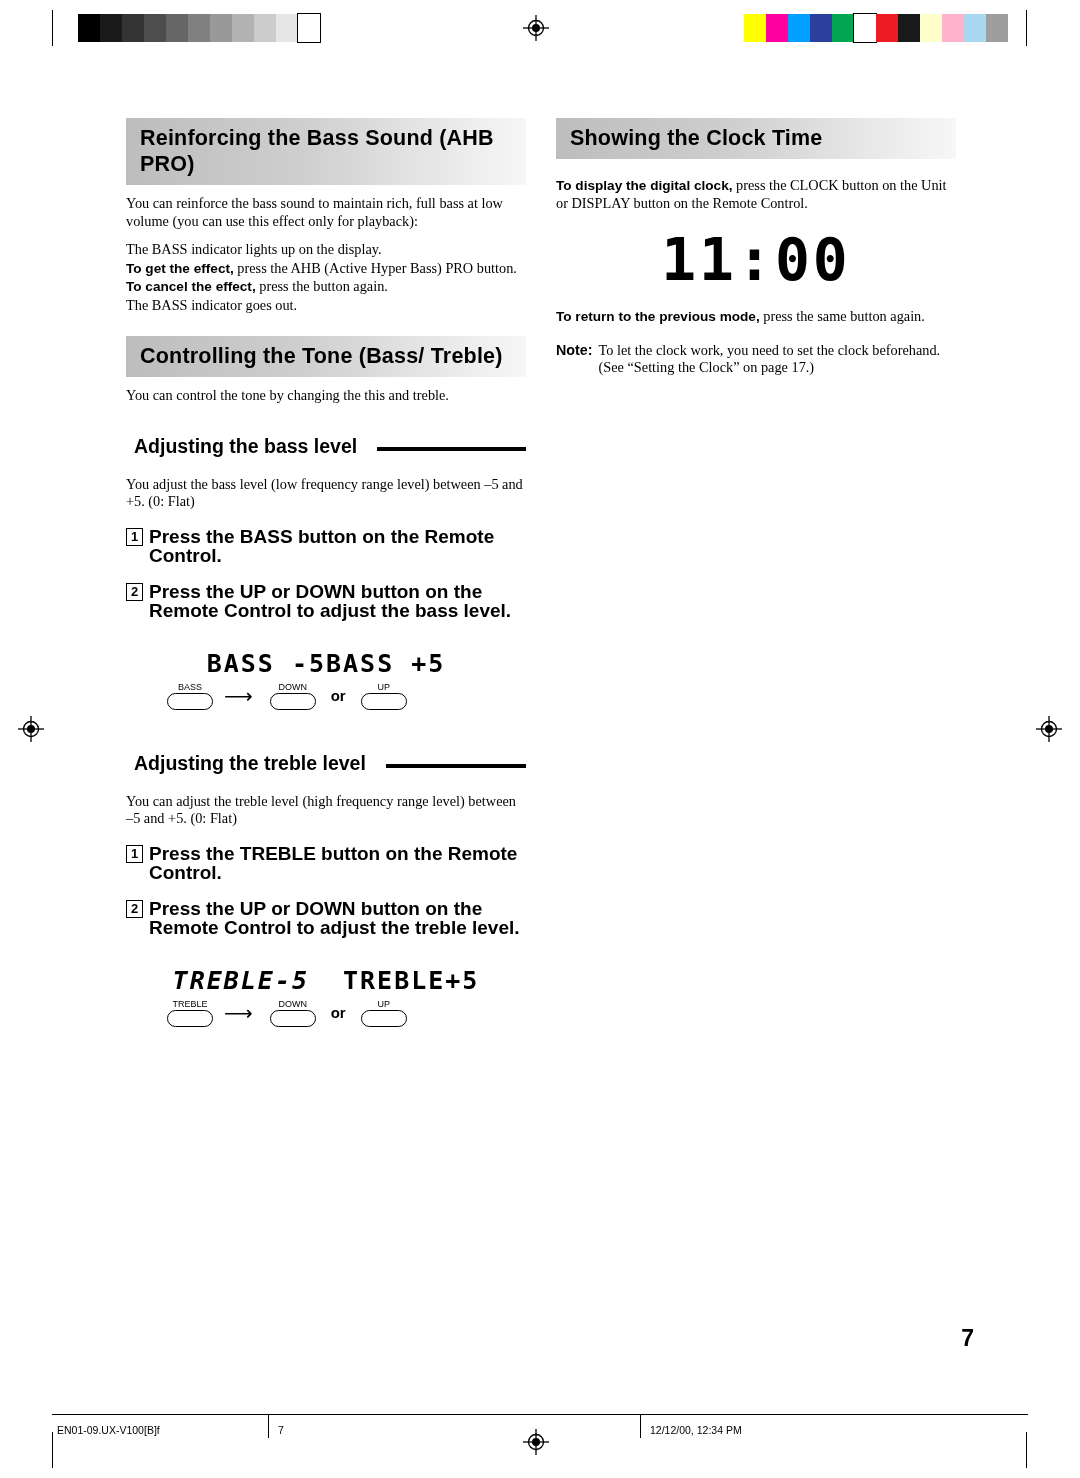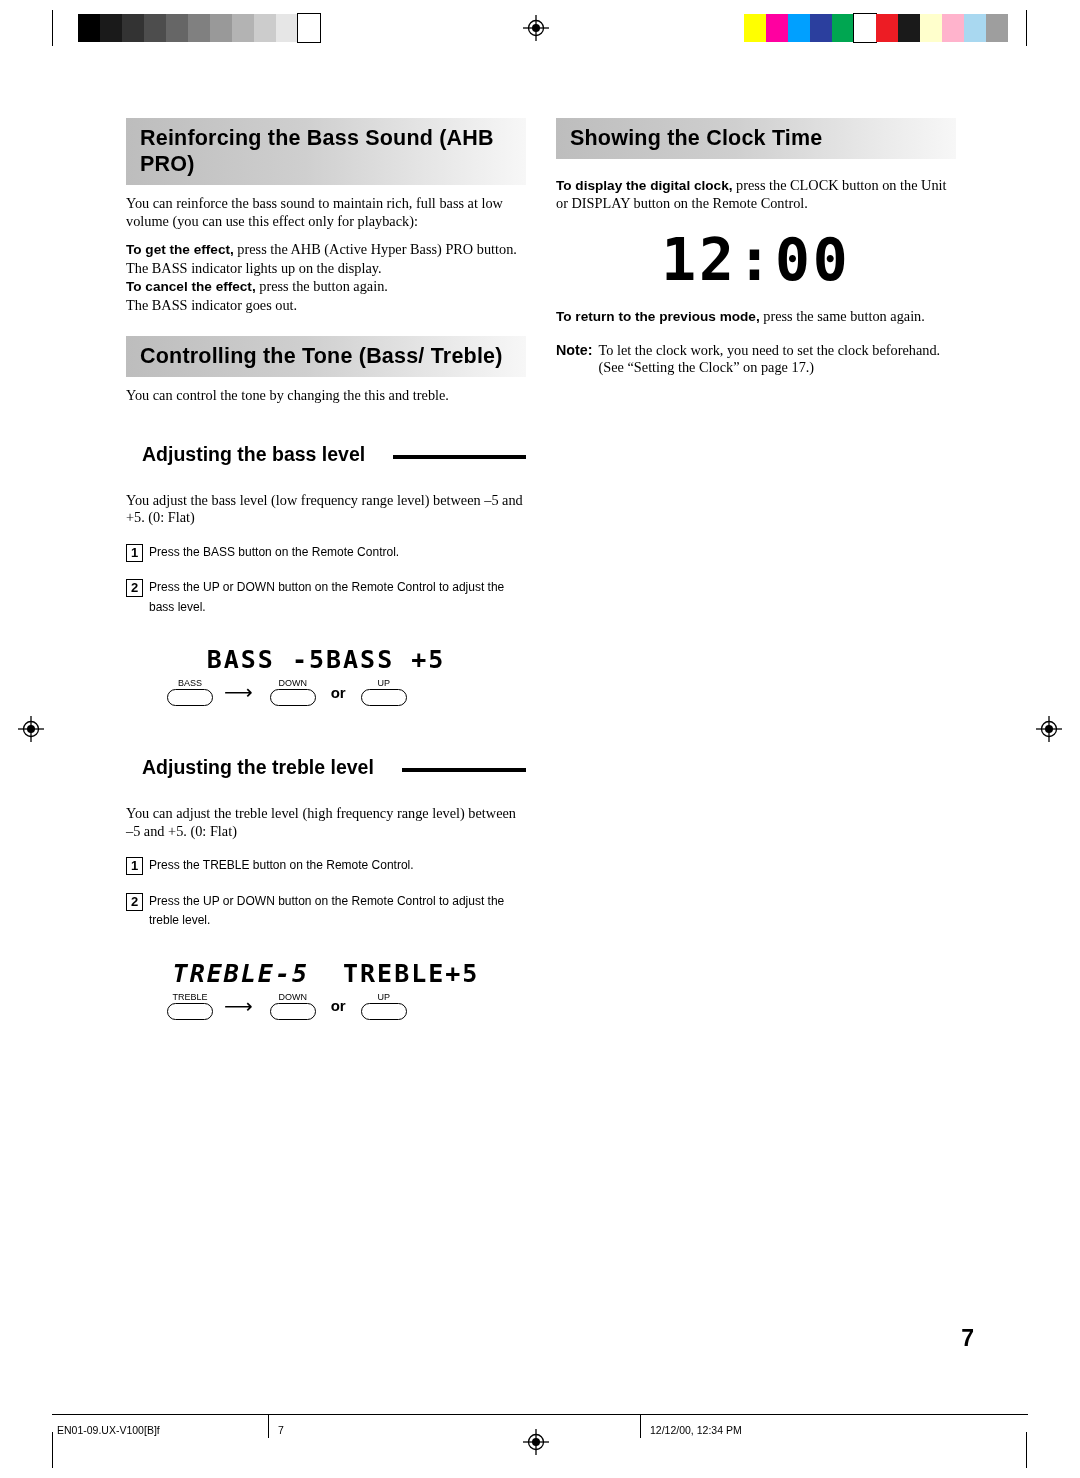--- a/index.html
+++ b/index.html
@@ -22,28 +22,28 @@
   .hbar{position:relative;padding:7px 0 8px 14px;margin-bottom:10px;
         background:linear-gradient(to right,#bdbdbd 0%,#cfcfcf 45%,#e9e9e9 80%,#f7f7f7 100%);}
   .hbar h1{margin:0;font-family:"Liberation Sans",sans-serif;font-size:21.5px;font-weight:bold;line-height:26px;letter-spacing:.2px;}
 
   p{margin:0 0 11px 0;font-size:14.3px;line-height:17.5px;}
   .b{font-family:"Liberation Sans",sans-serif;font-weight:bold;font-size:13.6px;}
   .tight{margin-bottom:1px;}
 
   
   .sub{display:flex;align-items:center;margin:22px 0 10px 0;}
-  .sub h2{margin:16px;font-family:"Liberation Sans",sans-serif;font-size:19.5px;font-weight:bold;white-space:nowrap;}
+  .sub h2{margin:8px;font-family:"Liberation Sans",sans-serif;font-size:19.5px;font-weight:bold;white-space:nowrap;}
   .sub .rule{flex:1;height:4px;background:#000;margin-left:12px;margin-top:5px;}
 
   
   .step{display:flex;margin:16px 0 4px 0;}
   .step .num{flex:0 0 auto;border:1.6px solid #000;width:15px;height:16px;font-family:"Liberation Sans",sans-serif;
              font-weight:bold;font-size:13px;line-height:16px;text-align:center;margin-right:6px;margin-top:1px;}
-  .step .txt{font-family:"Liberation Sans",sans-serif;font-weight:normal;font-size:12px;line-height:19.5px;}
+  .step .txt{font-family:"Liberation Sans",sans-serif;font-weight:bold;font-size:19px;line-height:19.5px;}
 
   
   .lcd{font-family:"DejaVu Sans Mono",monospace;font-weight:bold;letter-spacing:2px;}
 
   
   .btnrow{display:flex;align-items:center;margin-top:4px;}
   .keycap{width:48px;}
   .keycap .lbl{font-family:"Liberation Sans",sans-serif;font-size:9px;text-align:center;line-height:10px;}
   .keycap .oval{width:44px;height:15px;border:1.4px solid #000;border-radius:9px;margin:1px auto 0;}
   .arrow{font-size:20px;margin:0 16px 0 10px;line-height:18px;}
@@ -136,22 +136,22 @@
     </svg>
   </div>
 
   <div class="col colL">
 
     <div class="hbar">
       <h1>Reinforcing the Bass Sound (AHB PRO)</h1>
     </div>
 
     <p>You can reinforce the bass sound to maintain rich, full bass at low volume (you can use this effect only for playback):</p>
+    <p class="tight">The BASS indicator lights up on the display.</p>
     <p class="tight"><span class="b">To get the effect,</span><span> press the AHB (Active Hyper Bass) PRO button.</span></p>
-    <p class="tight">The BASS indicator lights up on the display.</p>
     <p class="tight"><span class="b">To cancel the effect,</span><span> press the button again.</span></p>
     <p>The BASS indicator goes out.</p>
 
     <div class="hbar" style="margin-top:22px;">
       <h1>Controlling the Tone (Bass/ Treble)</h1>
     </div>
 
     <p>You can control the tone by changing the this and treble.</p>
 
     <div class="sub">
@@ -230,21 +230,21 @@
 
   <div class="col colR">
 
     <div class="hbar">
       <h1>Showing the Clock Time</h1>
     </div>
 
     <p style="margin-top:18px;"><span class="b">To display the digital clock,</span><span> press the CLOCK button on the Unit or DISPLAY button on the Remote Control.</span></p>
 
     <div class="clockwrap">
-      <div class="clockdigits">12:00</div>
+      <div class="clockdigits">11:00</div>
     </div>
 
     <p style="margin-top:6px;"><span class="b">To return to the previous mode,</span><span> press the same button again.</span></p>
 
     <div class="note" style="margin-top:16px;">
       <div class="lbl">Note:</div>
       <div>To let the clock work, you need to set the clock beforehand. (See “Setting the Clock” on page 17.)</div>
     </div>
 
   </div>

